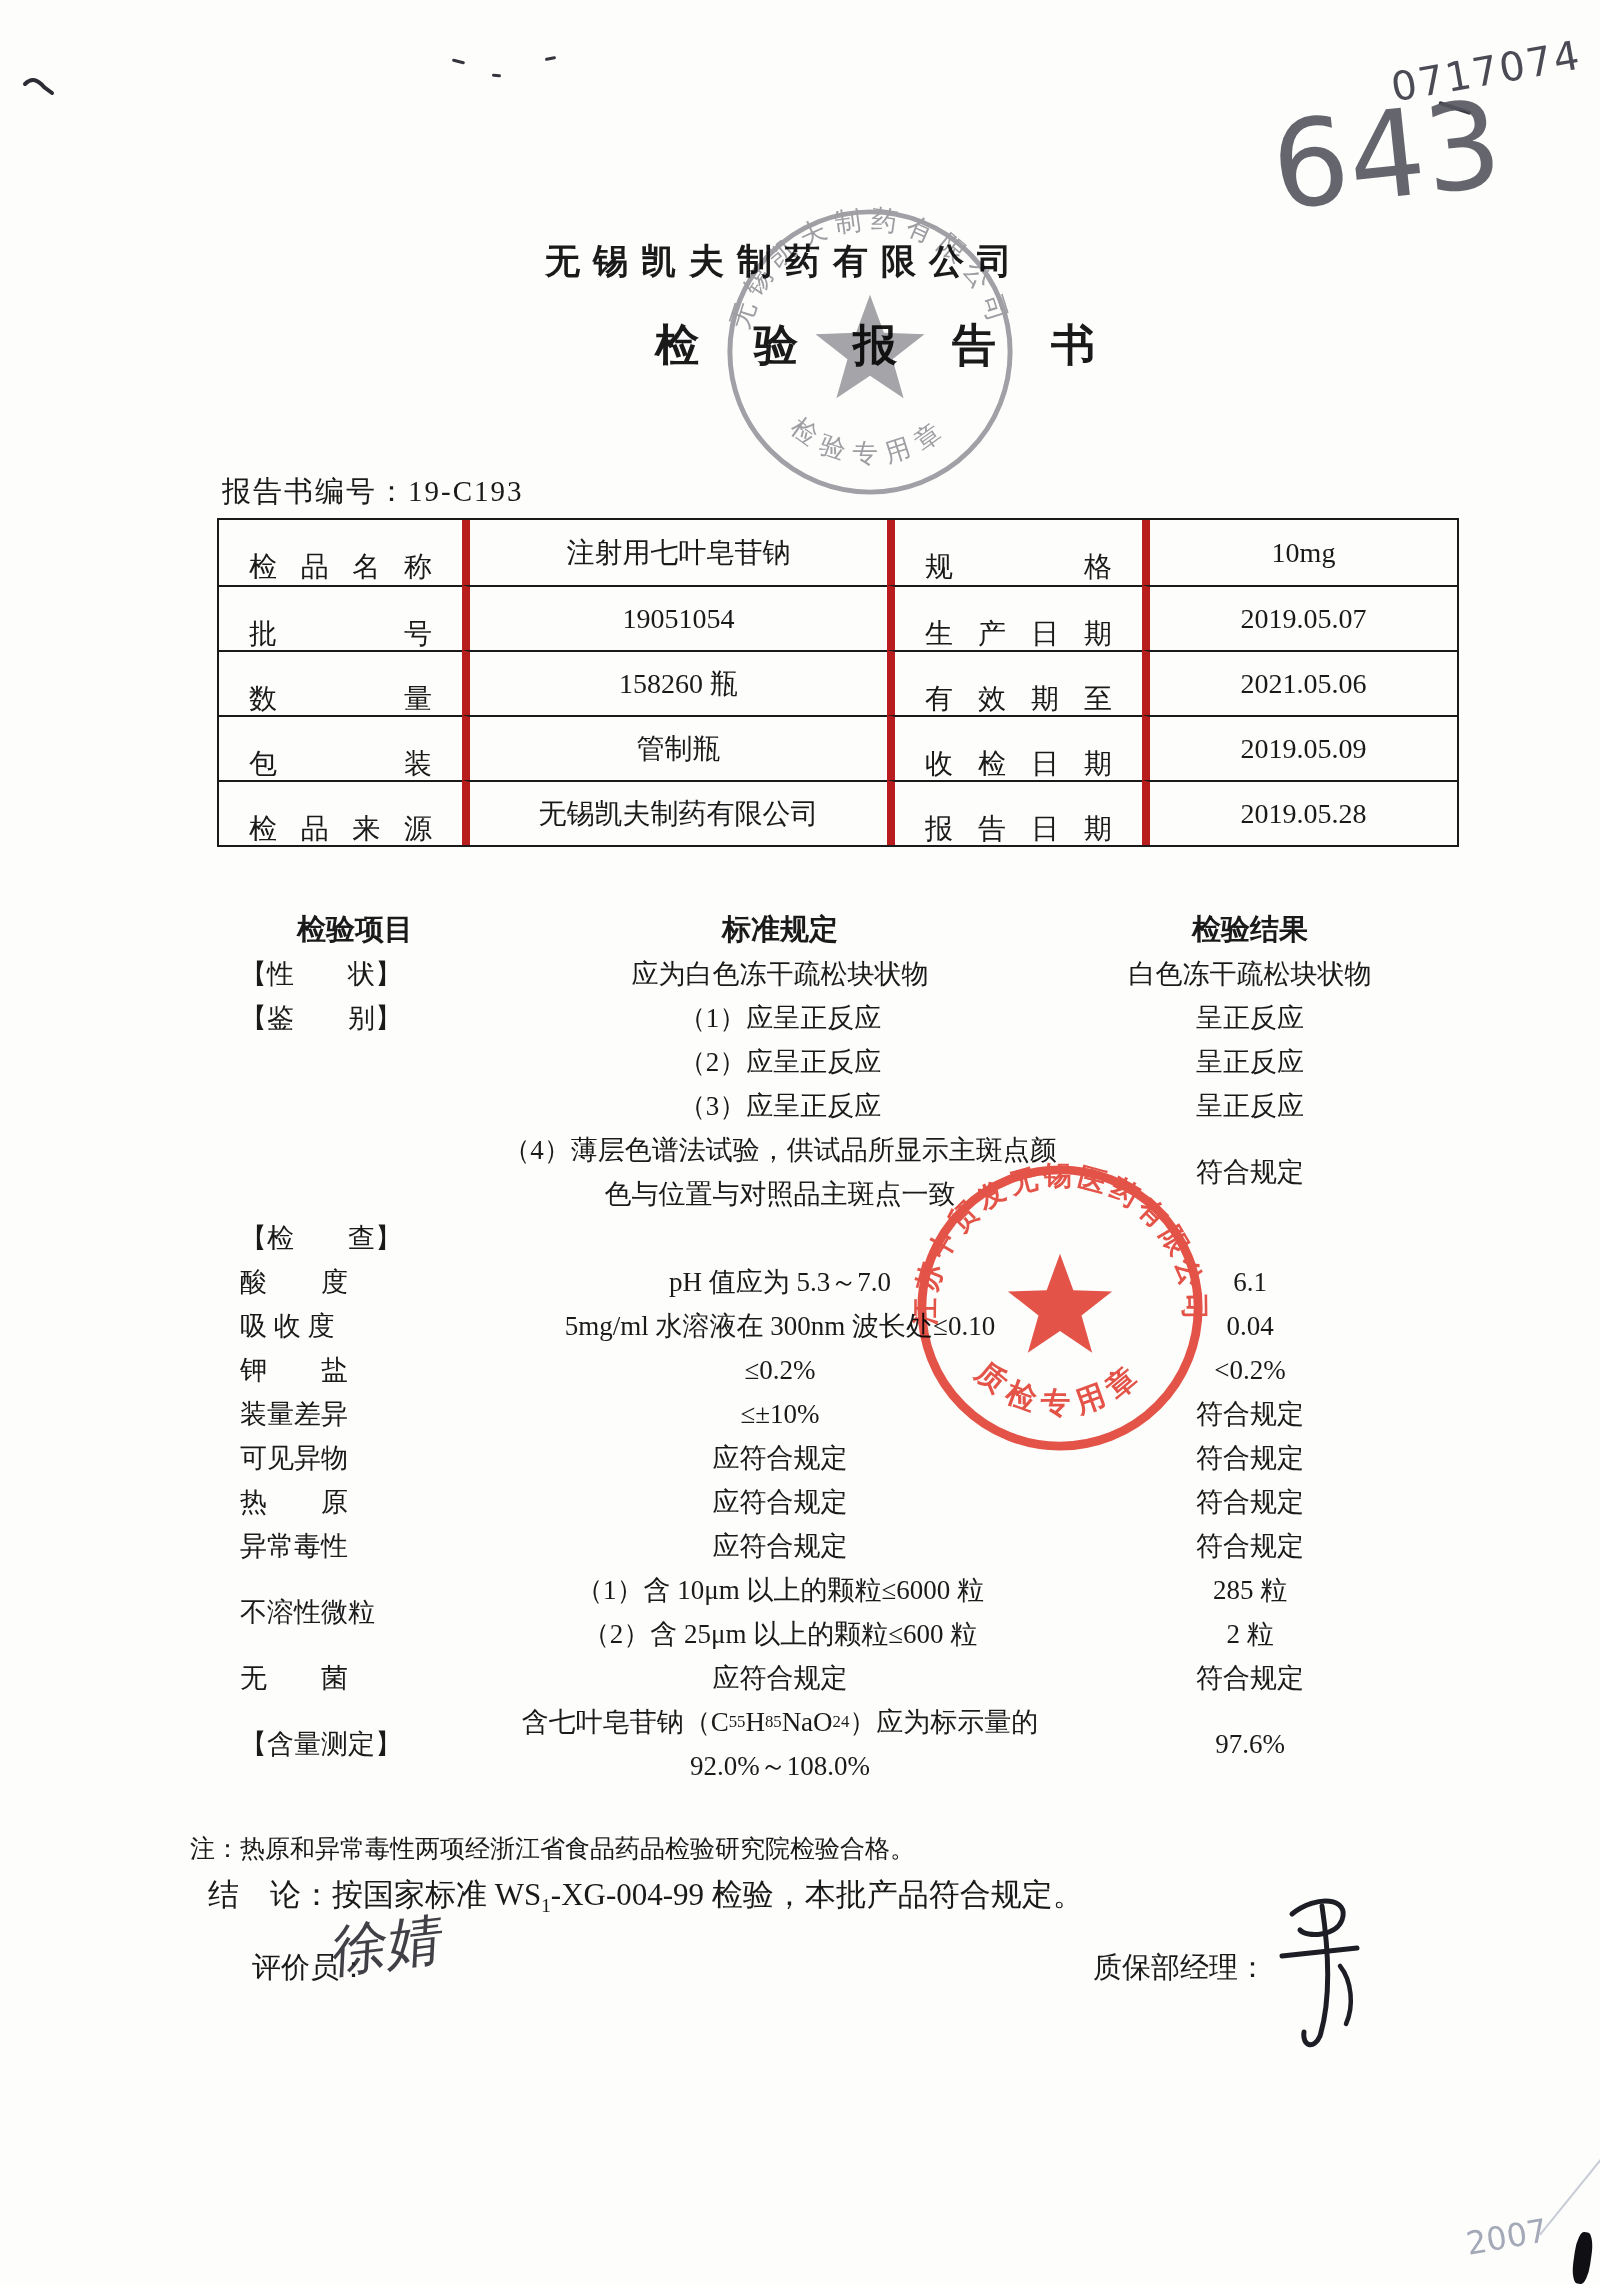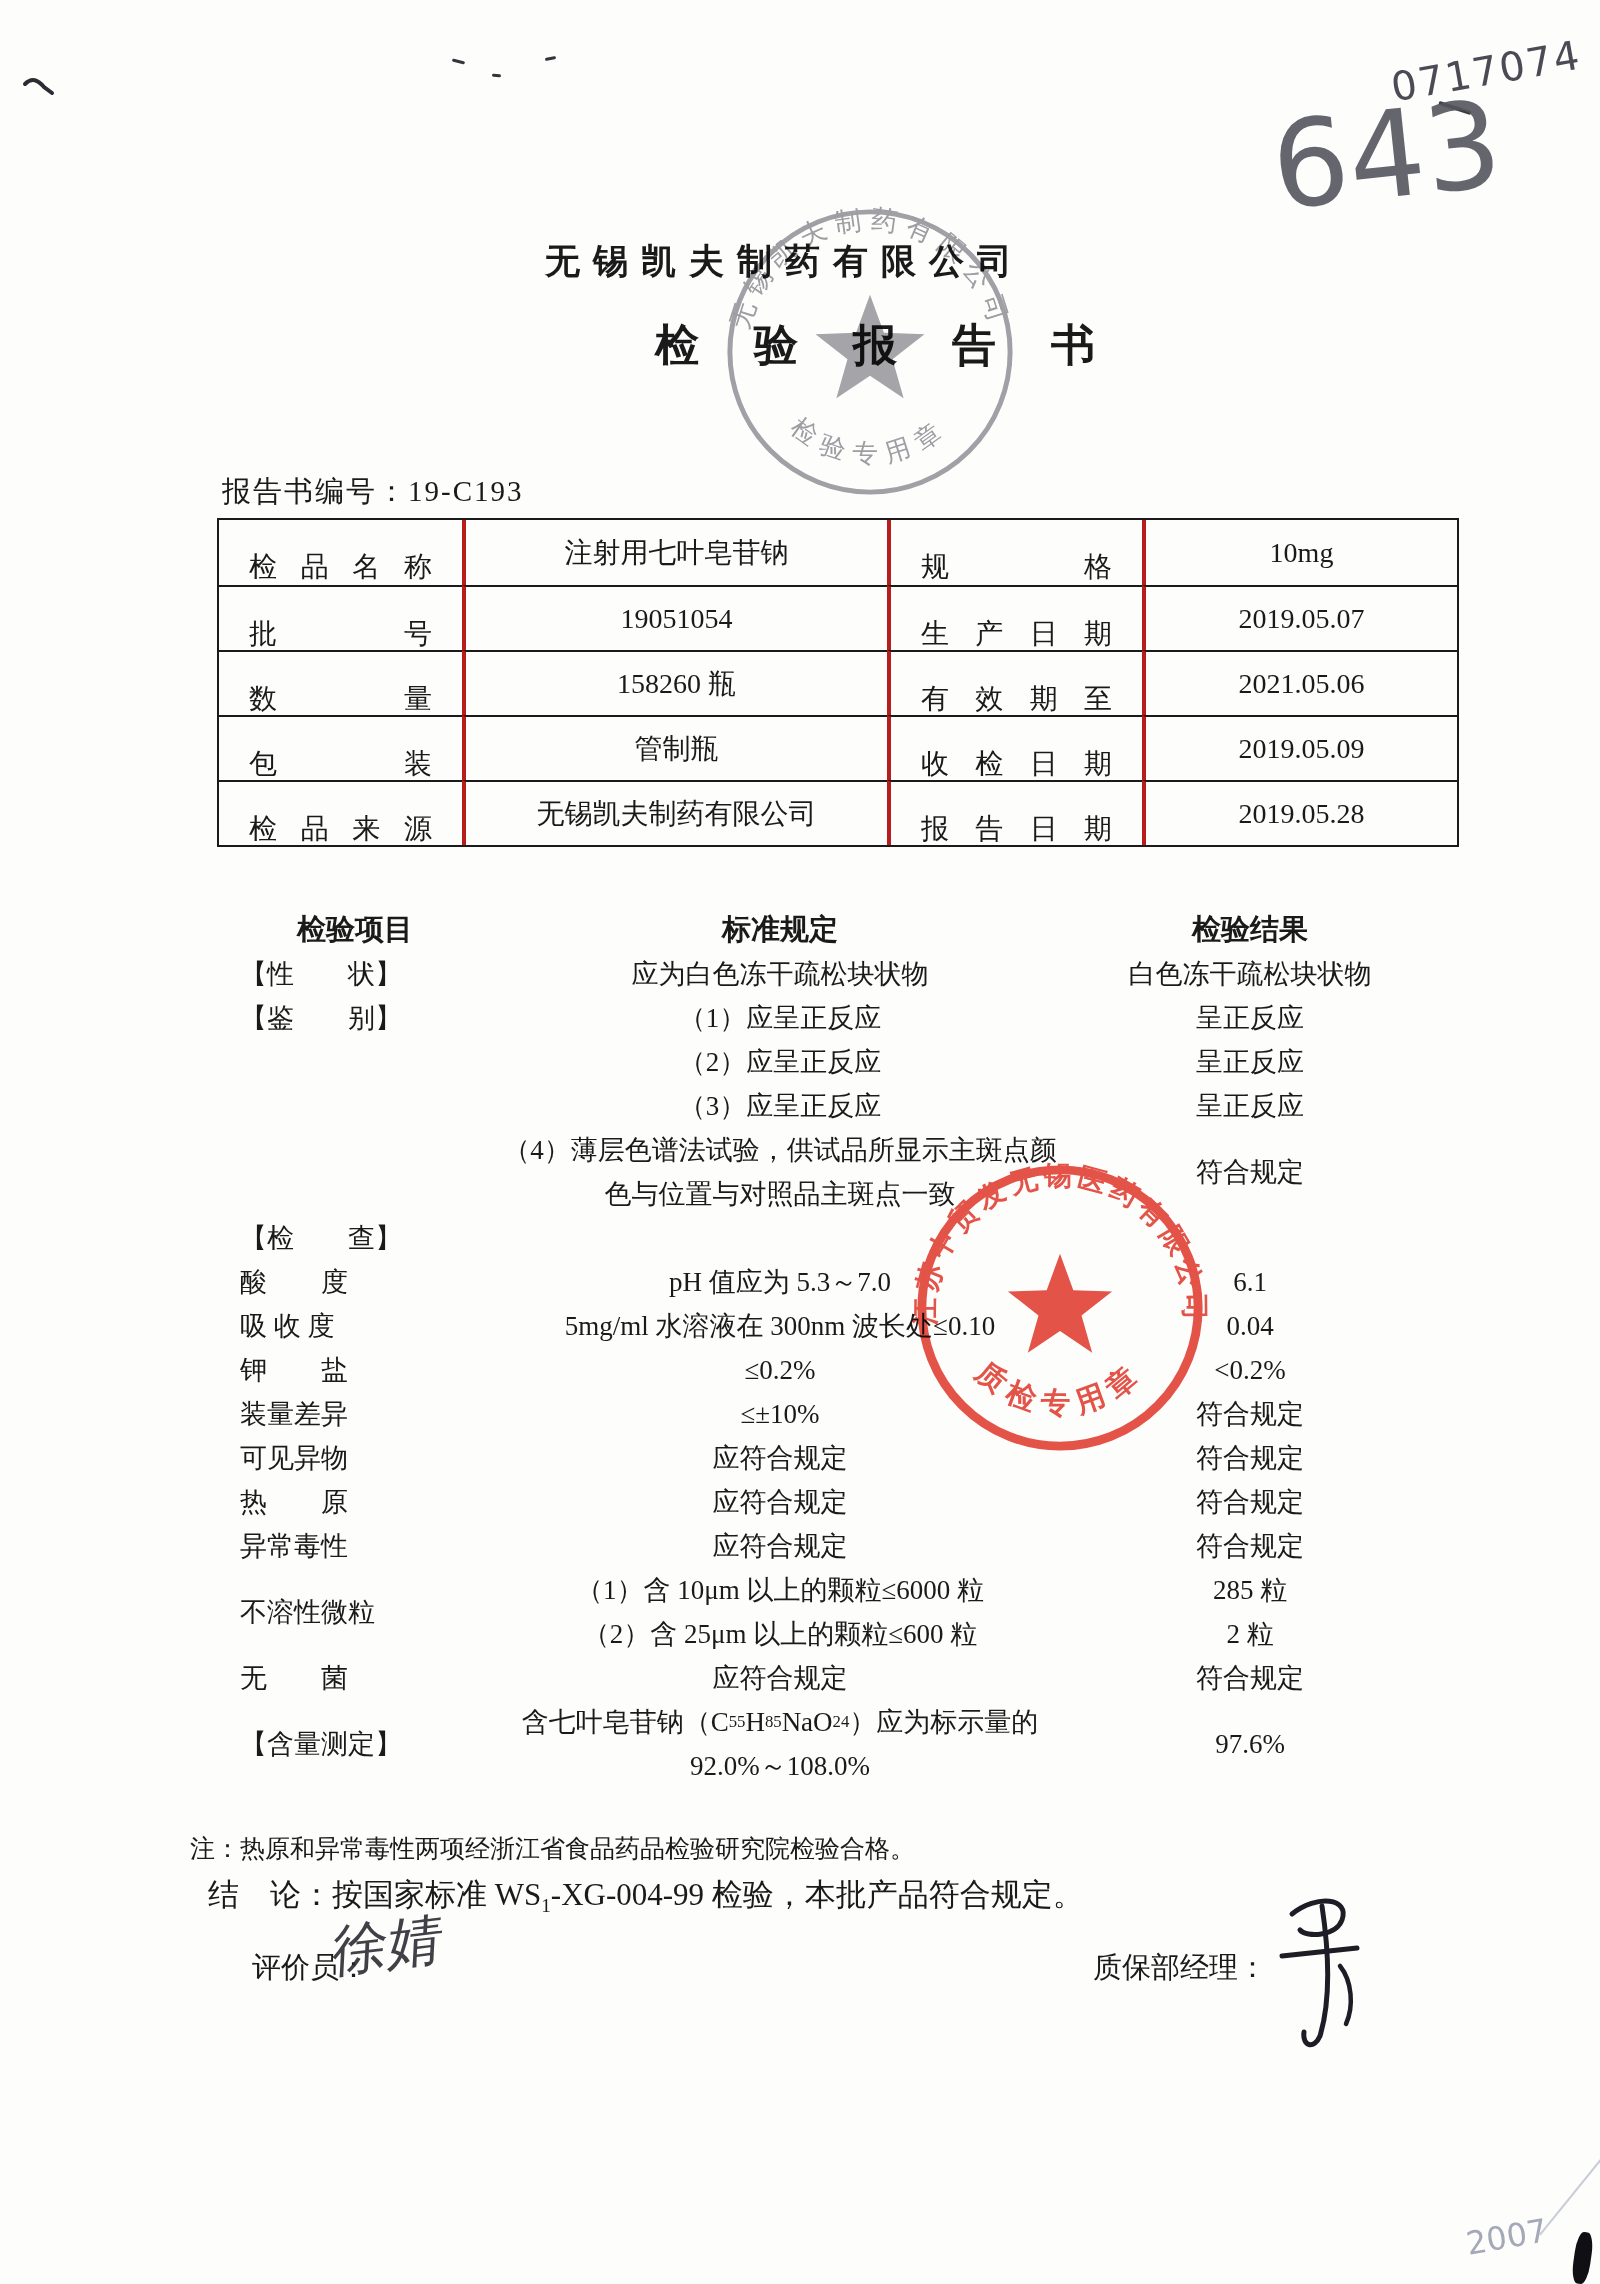--- a/index.html
+++ b/index.html
@@ -27,21 +27,21 @@
 
   .report-no { left:222px; top:472px; font-size:29px; letter-spacing:2px; }
 
   
   .info-table {
     left:217px; top:518px; width:1238px;
     display:grid; grid-template-columns:243px 425px 255px 315px;
     grid-auto-rows:65px;
     border:2.5px solid #1a1a1a;
   }
-  .cell { border-top:2px solid #1a1a1a; border-left:4px solid #b91c1c;
+  .cell { border-top:2px solid #1a1a1a; border-left:8px solid #b91c1c;
           font-size:28px; display:flex; align-items:center; justify-content:center; }
   .cell.first-row { border-top:none; }
   .cell.first-col { border-left:none; }
   .cell.spread { display:block; text-align:justify; text-align-last:justify;
                  padding:16px 30px; line-height:62px; box-sizing:border-box; }
 
   
   .results { left:0; top:908px; width:1600px; }
   .rrow  { position:relative; height:44px; }
   .rrow2 { position:relative; height:88px; }

